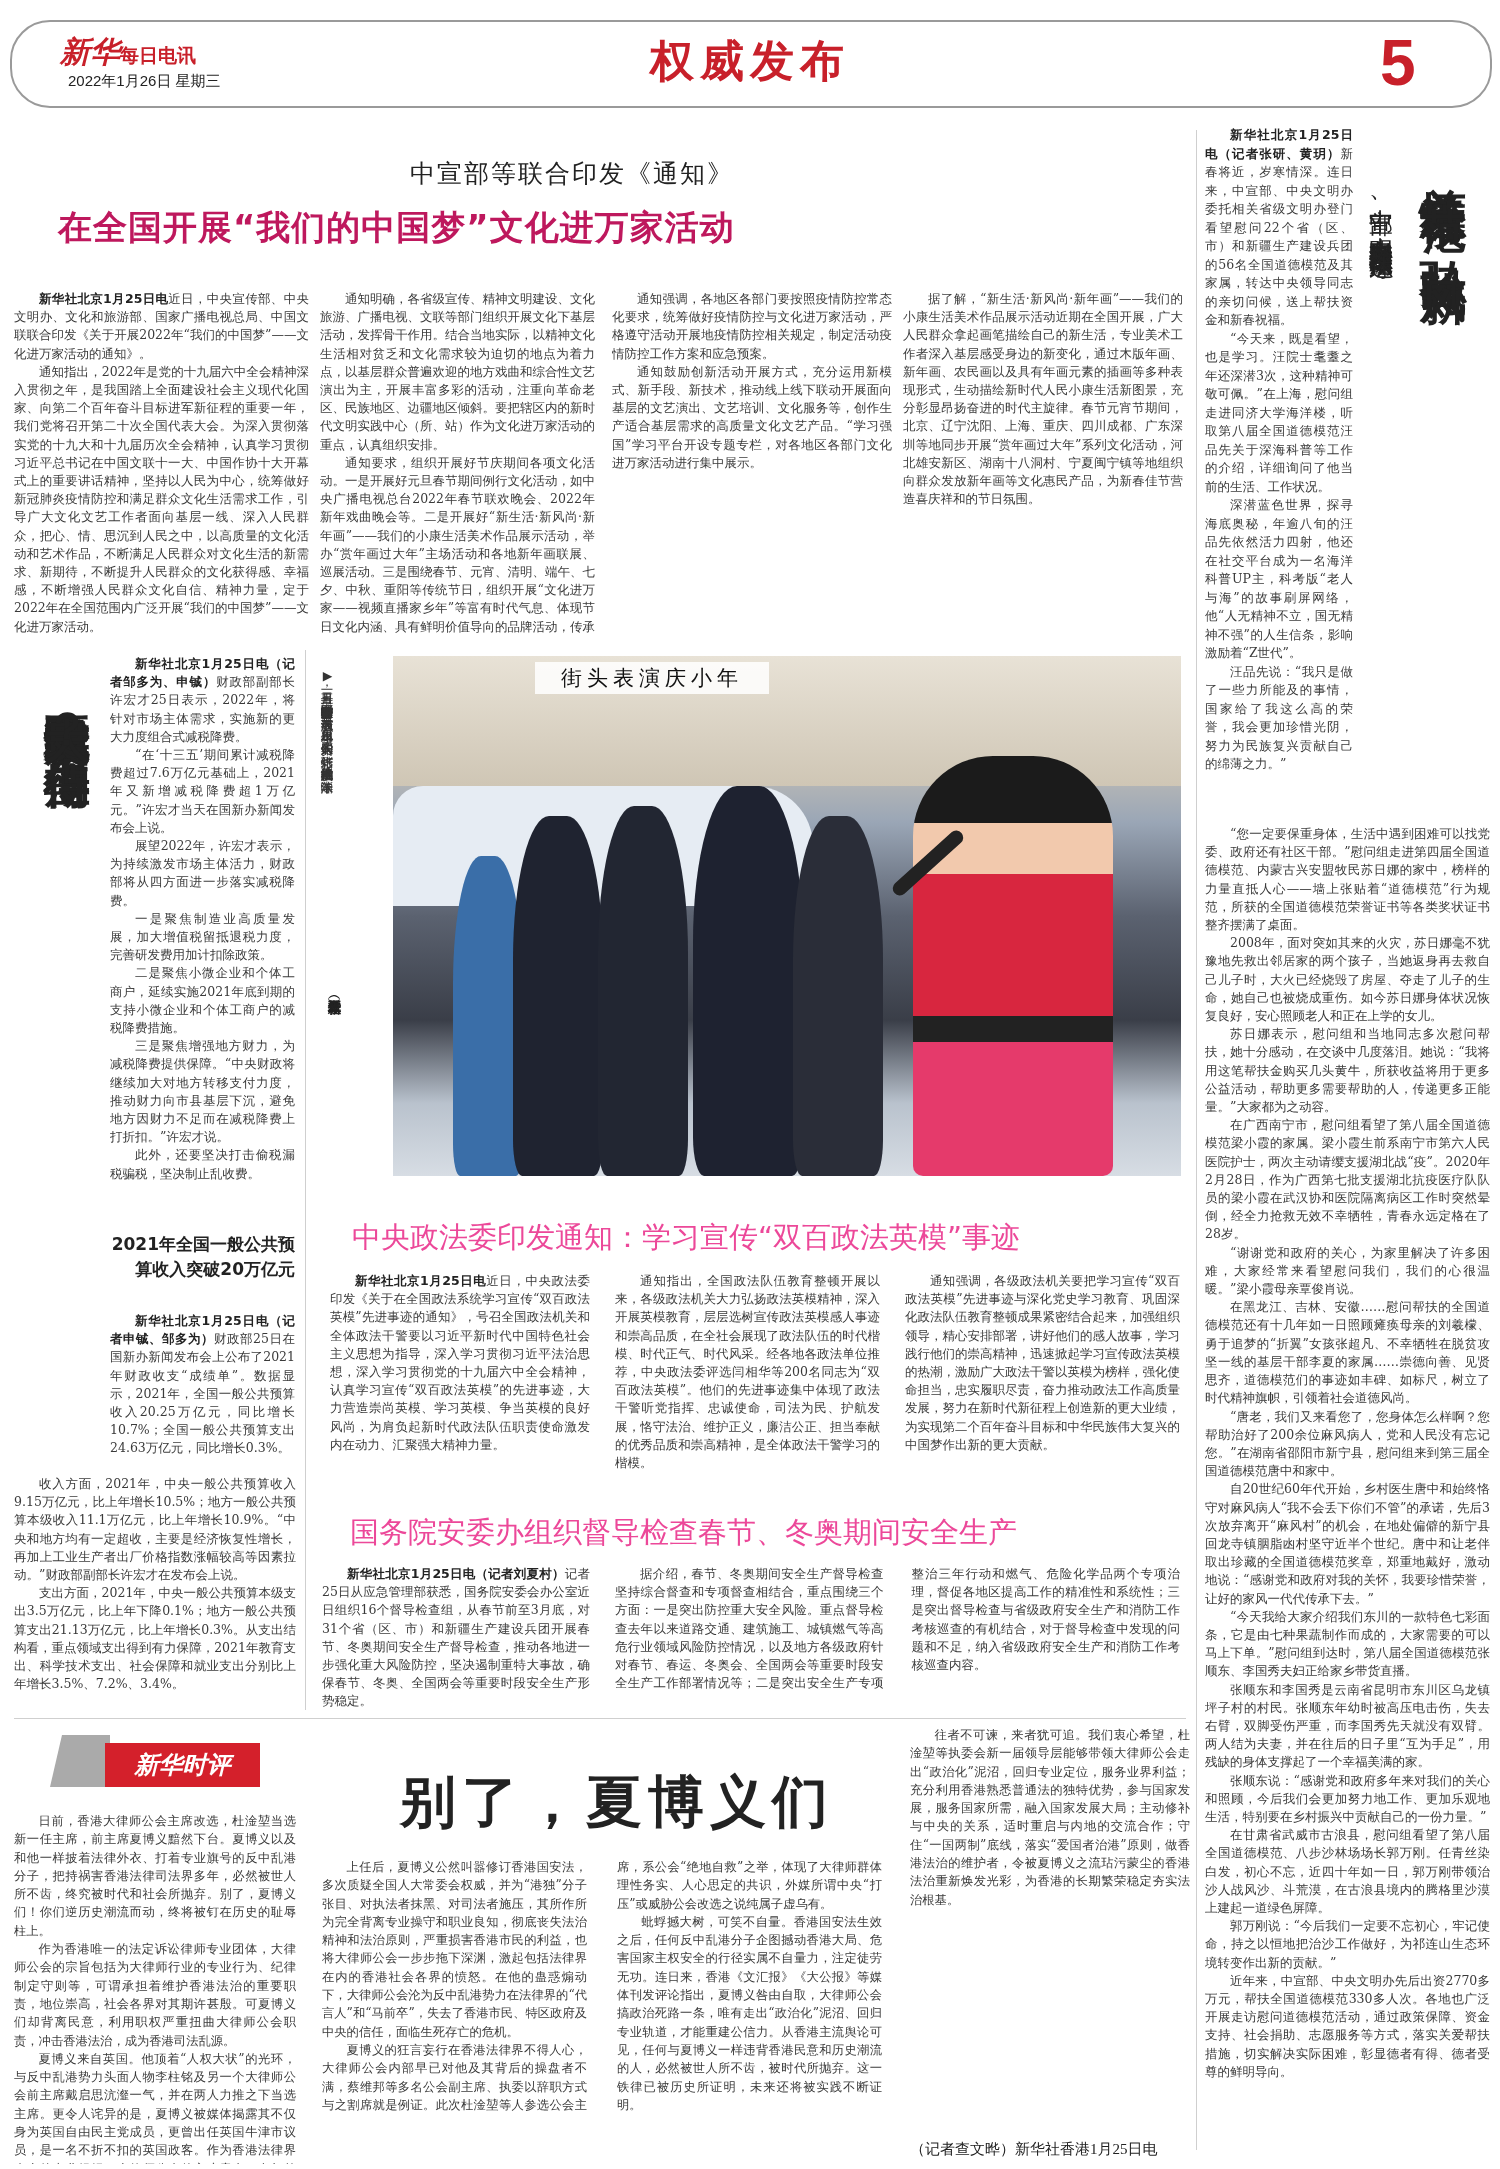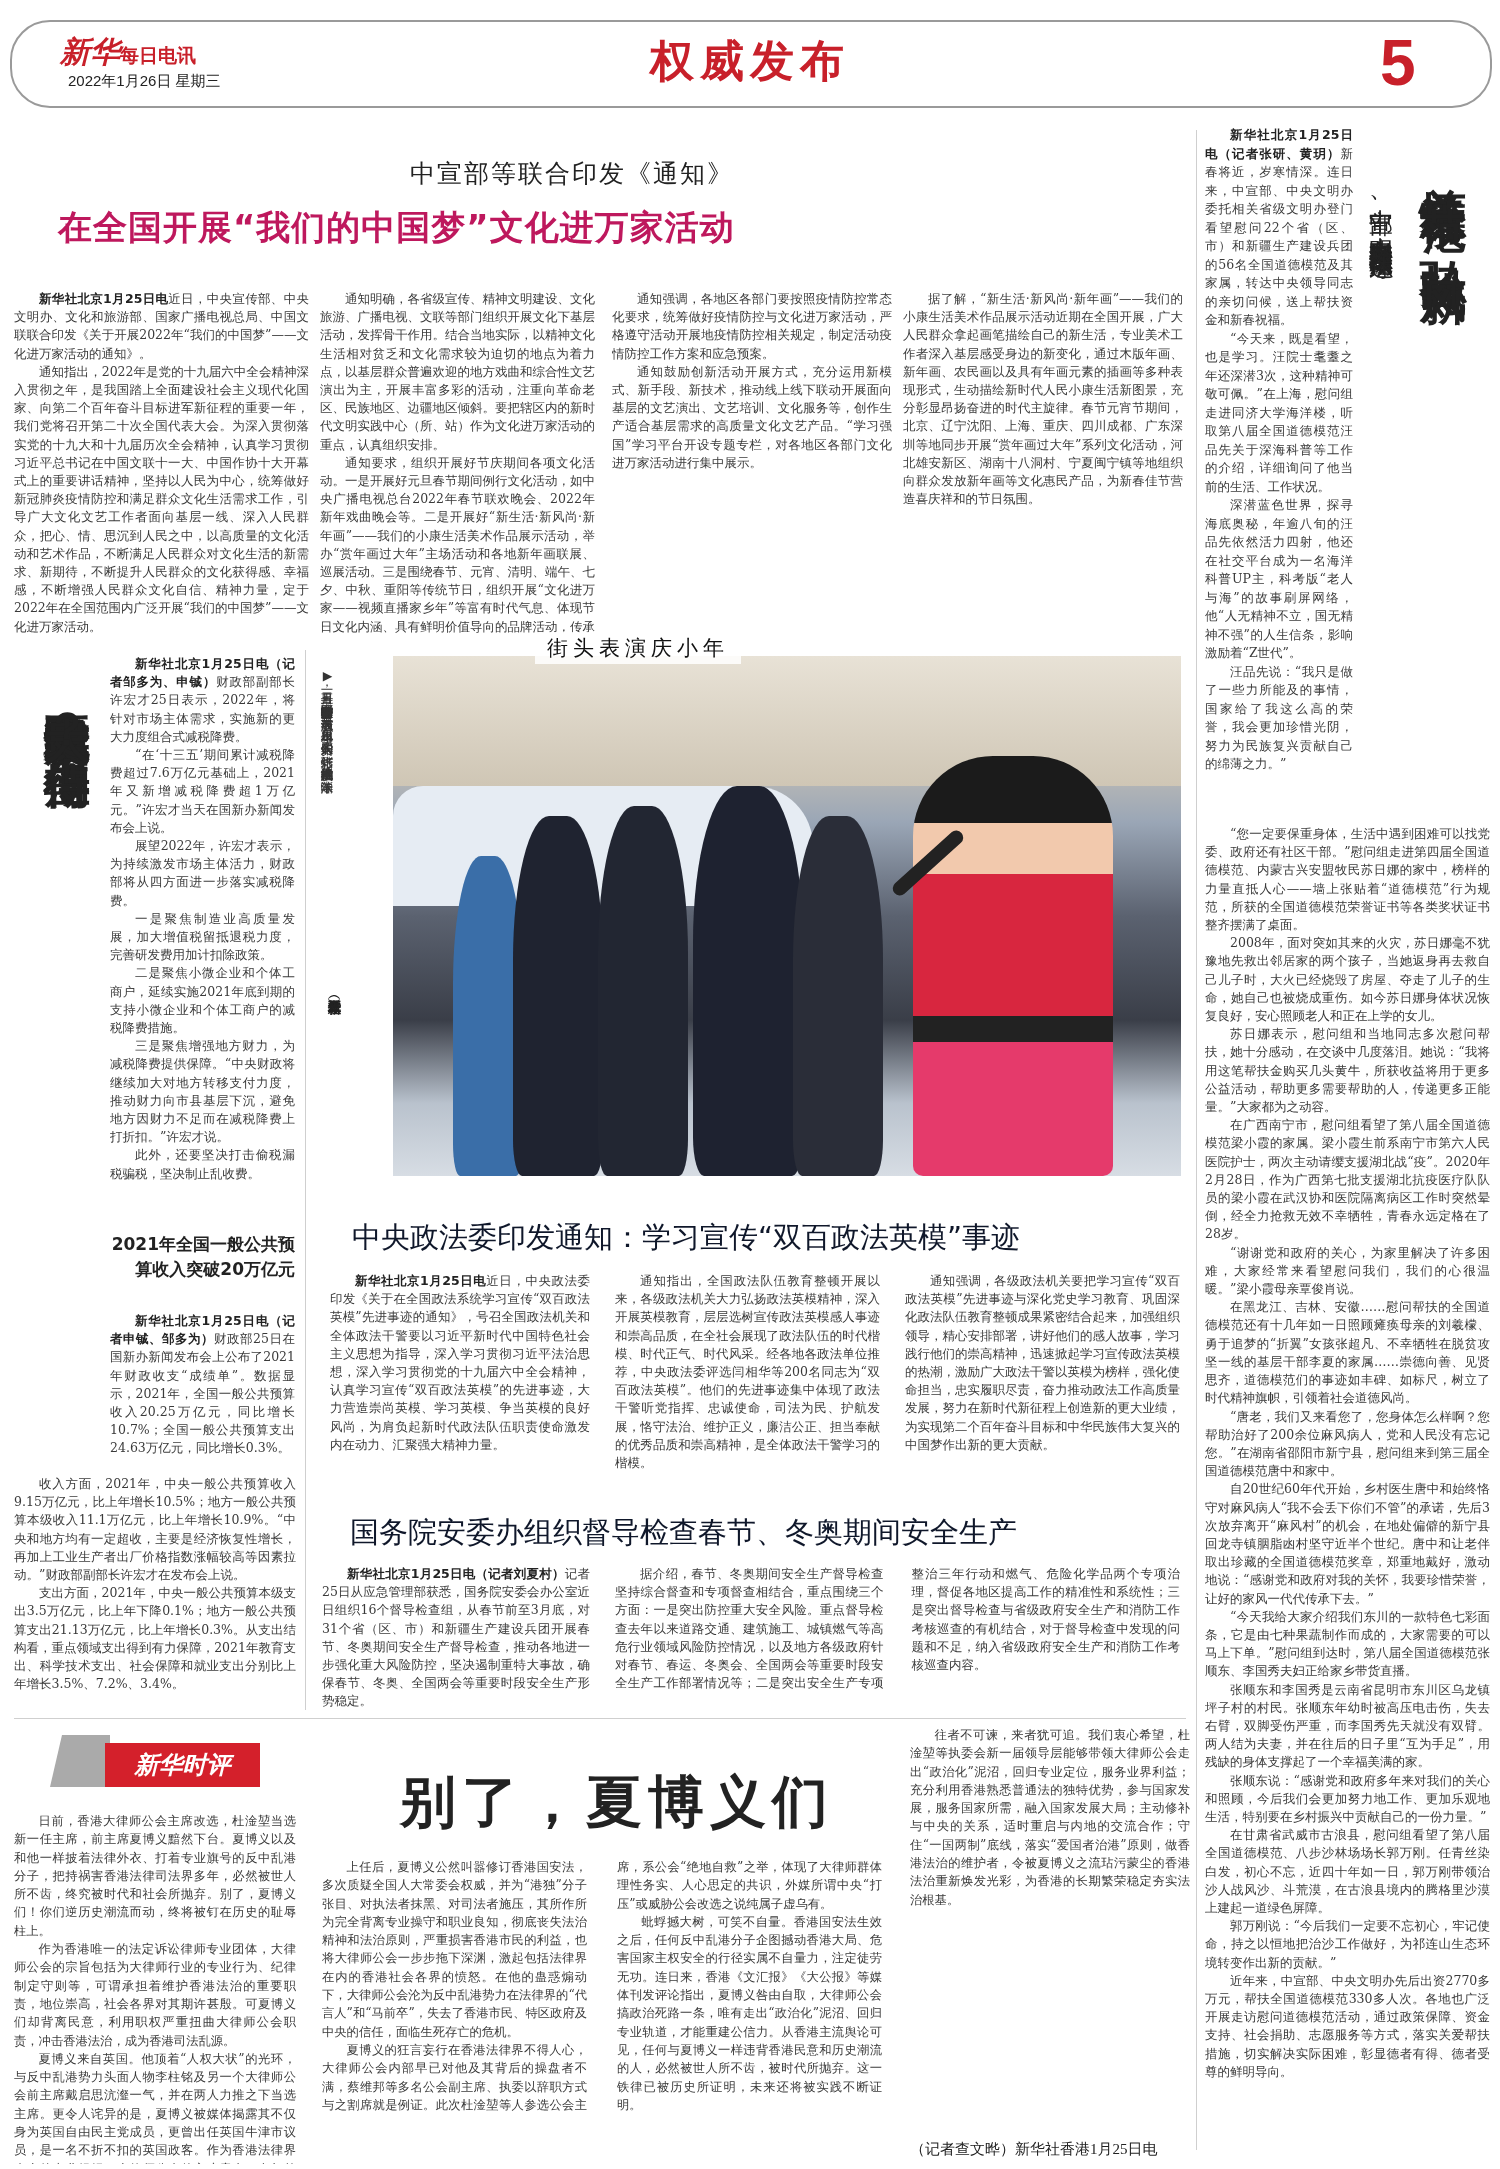--- a/index.html
+++ b/index.html
@@ -10,30 +10,30 @@
 .logo{left:60px;top:32px;font-family:"DejaVu Serif",serif;color:#c8202a;font-size:30px;font-weight:bold;font-style:italic}
 .logo small{font-size:19px;font-style:normal;font-weight:bold}
 .mdate{left:68px;top:72px;font-family:"Liberation Sans",sans-serif;font-size:15px;color:#222}
 .msec{left:0;width:1500px;top:32px;text-align:center;font-family:"DejaVu Sans",sans-serif;font-size:44px;font-weight:bold;color:#c8202a;letter-spacing:6px}
 .mpage{left:1380px;top:26px;font-family:"Liberation Sans",sans-serif;font-size:64px;font-weight:bold;color:#c8202a}
 .body{font-size:12.5px;line-height:18.2px;text-align:justify;color:#3a3a3a}
 .body p{text-indent:2em}
 .body b{font-family:"DejaVu Sans",sans-serif;color:#222}
 .kicker{font-family:"DejaVu Sans",sans-serif;font-size:25px;color:#222;letter-spacing:2px}
 .h1{font-family:"DejaVu Sans",sans-serif;font-weight:bold;font-size:34px;color:#be185d;letter-spacing:1px}
-.h2{font-family:"DejaVu Sans",sans-serif;font-size:29px;color:#0f172a}
+.h2{font-family:"DejaVu Sans",sans-serif;font-size:29px;color:#ec4899}
 .vt{writing-mode:vertical-rl;text-orientation:upright;font-family:"DejaVu Sans",sans-serif;color:#222}
 .photo{left:393px;top:656px;width:788px;height:520px;overflow:hidden;
  background:linear-gradient(180deg,#d9d4cb 0%,#c7c1b6 18%,#9aa6b6 32%,#5b6270 50%,#3a3e48 70%,#b9c2cd 86%,#d7dde4 100%)}
 .photo .sky{position:absolute;left:0;top:0;width:100%;height:130px;background:linear-gradient(180deg,#e8e2d6,#cfc6b5)}
 .photo .car{position:absolute;left:0;top:130px;width:420px;height:120px;background:#e6ecf3;border-radius:30px 60px 0 0}
 .photo .p{position:absolute;border-radius:40% 40% 10% 10%}
 .photo .dancer{position:absolute;left:520px;top:100px;width:200px;height:420px;background:linear-gradient(180deg,#1b1b1b 0 16%,#f2c9ad 16% 28%,#d8263f 28% 62%,#222 62% 68%,#e53a6b 68% 100%);border-radius:80px 80px 10px 10px}
 .photo .mic{position:absolute;left:490px;top:200px;width:90px;height:14px;background:#222;transform:rotate(-42deg);border-radius:7px}
-.photo-cap{left:535px;top:632px;font-family:"DejaVu Sans",sans-serif;font-size:21px;letter-spacing:5px;color:#111;background:rgba(255,255,255,.85);padding:2px 12px}
+.photo-cap{left:535px;top:662px;font-family:"DejaVu Sans",sans-serif;font-size:21px;letter-spacing:5px;color:#111;background:rgba(255,255,255,.85);padding:2px 26px}
 .cap{font-family:"DejaVu Serif",serif;font-size:12.5px;color:#333;line-height:19px}
 .badge{left:50px;top:1735px;width:210px;height:52px}
 .badge .pen{position:absolute;left:0;top:0;width:60px;height:52px;background:#aaa;clip-path:polygon(20% 0,100% 0,100% 100%,0 100%)}
 .badge .lab{position:absolute;left:55px;top:8px;width:155px;height:44px;background:#d4202b;color:#fff;font-family:"DejaVu Sans",sans-serif;font-weight:bold;font-style:italic;font-size:24px;text-align:center;line-height:44px}
 .rule{background:#cfcfcf}
 .kai{font-family:"DejaVu Serif",serif;font-size:12.3px;line-height:18.3px;color:#3a3a3a;text-align:justify}
 .kai p{text-indent:2em}
 .sig{font-family:Liberation Serif, serif;font-size:15px;color:#222}
 </style>
 </head>

